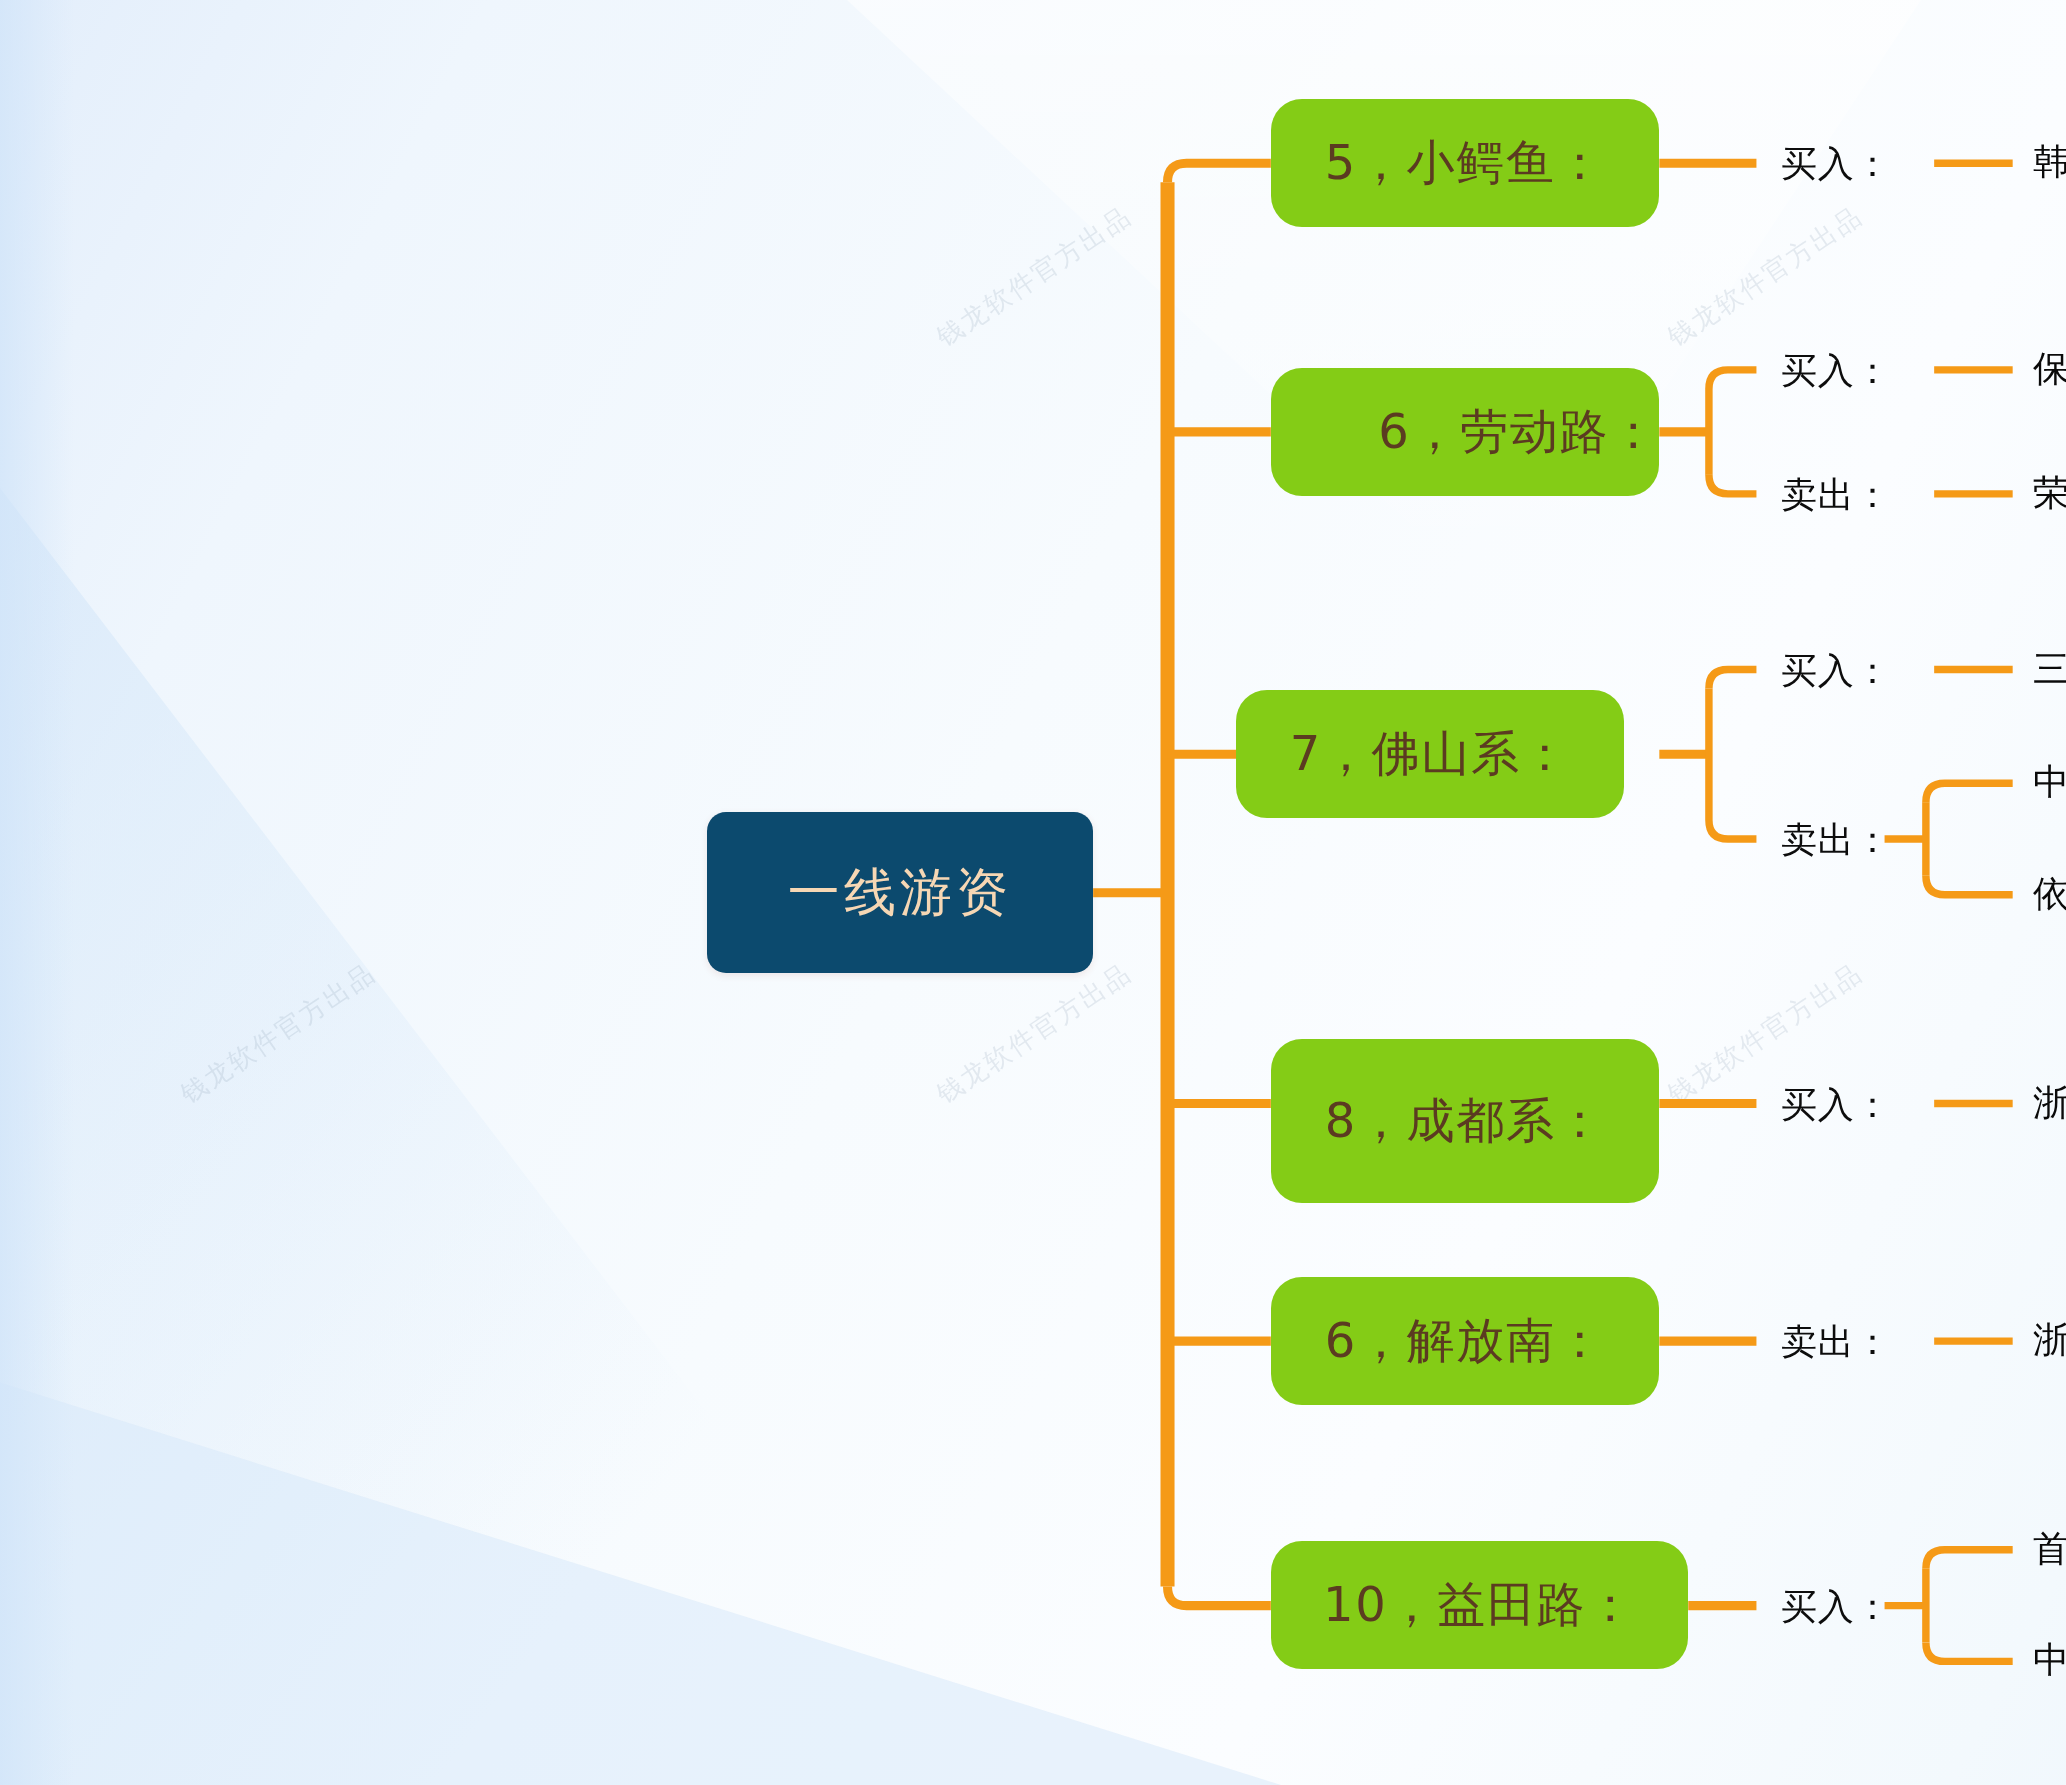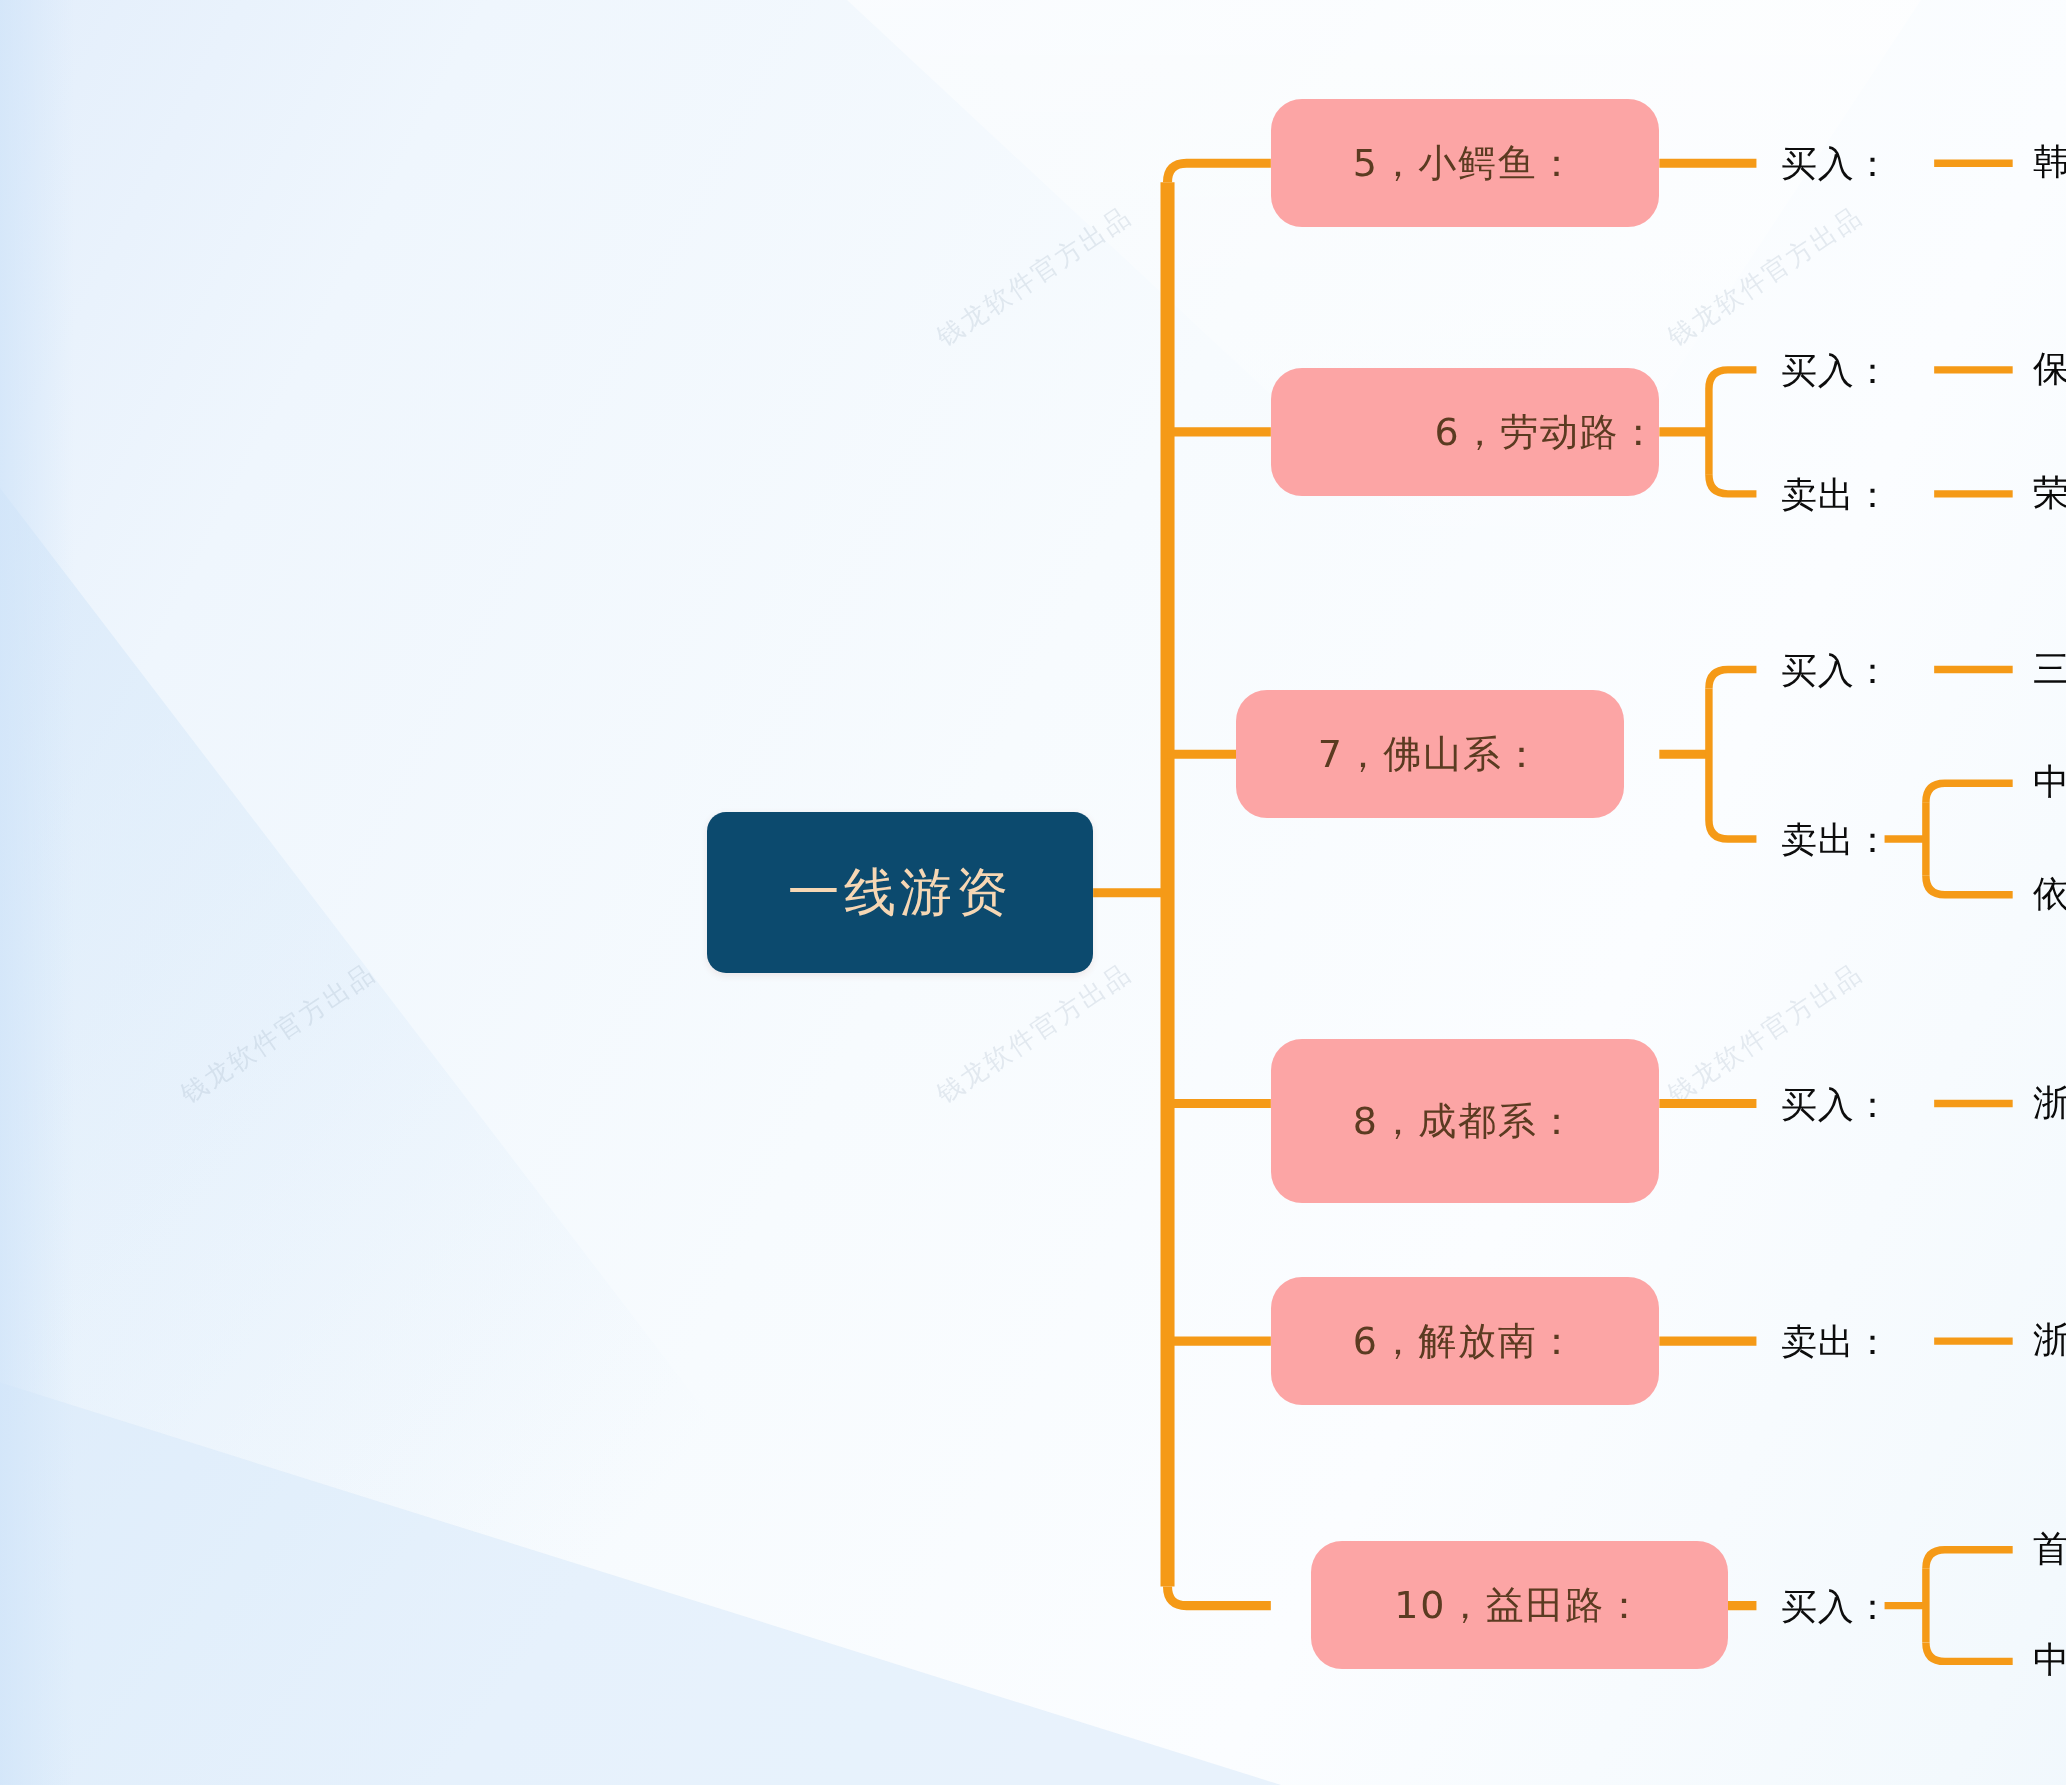--- a/index.html
+++ b/index.html
@@ -43,22 +43,22 @@
   .node{position:absolute;z-index:5;display:flex;align-items:center;justify-content:center;
         box-sizing:border-box;}
   .root{
       left:707px;top:812px;width:386px;height:161px;
       background:#0c4a6e;border-radius:19px;
       color:#f6d7b4;font-size:52px;font-weight:400;letter-spacing:4.1px;
       font-family:"DejaVu Sans","Liberation Sans",sans-serif;
       box-shadow:0 2.5px 7.4px rgba(160,60,40,.10);
   }
   .branch{
-      background:#fca5a5;border-radius:31px;
-      color:#5b3b21;font-size:38px;font-weight:400;letter-spacing:1.7px;
+      background:#84cc16;border-radius:31px;
+      color:#5b3b21;font-size:48px;font-weight:400;letter-spacing:1.7px;
       font-family:"DejaVu Sans","Liberation Sans",sans-serif;
       white-space:nowrap;
   }
   .sublabel{position:absolute;z-index:5;color:#0d0d0d;
       font-size:36px;font-weight:400;letter-spacing:0.8px;white-space:nowrap;
       font-family:"DejaVu Sans","Liberation Sans",sans-serif;
       display:flex;align-items:flex-start;height:45px;}
   .leaf{position:absolute;z-index:5;color:#0a0a0a;
       font-size:36px;font-weight:400;letter-spacing:0.4px;white-space:nowrap;
       font-family:"DejaVu Sans","Liberation Sans",sans-serif;
@@ -182,21 +182,21 @@
       </div>
       <div class="node branch" style="left: 1271px; top: 1277px; width: 388px; height: 128px;">
         <span>6，解放南：</span>
       </div>
       <div class="sublabel" style="left: 1781px; top: 1318px;">
         <span>卖出：</span>
       </div>
       <div class="leaf" style="left: 2033px; top: 1318px;">
         <span>浙大网新：1.68亿</span>
       </div>
-      <div class="node branch" style="left: 1271px; top: 1541px; width: 417px; height: 128px; margin-left: 40px;">
+      <div class="node branch" style="left: 1271px; top: 1541px; width: 417px; height: 128px;">
         <span>10，益田路：</span>
       </div>
       <div class="sublabel" style="left: 1781px; top: 1583px;">
         <span>买入：</span>
       </div>
       <div class="leaf" style="left: 2033px; top: 1527px;">
         <span>首都在线：2766万</span>
       </div>
       <div class="leaf" style="left: 2033px; top: 1638px;">
         <span>中嘉博创3日：1302万</span>

